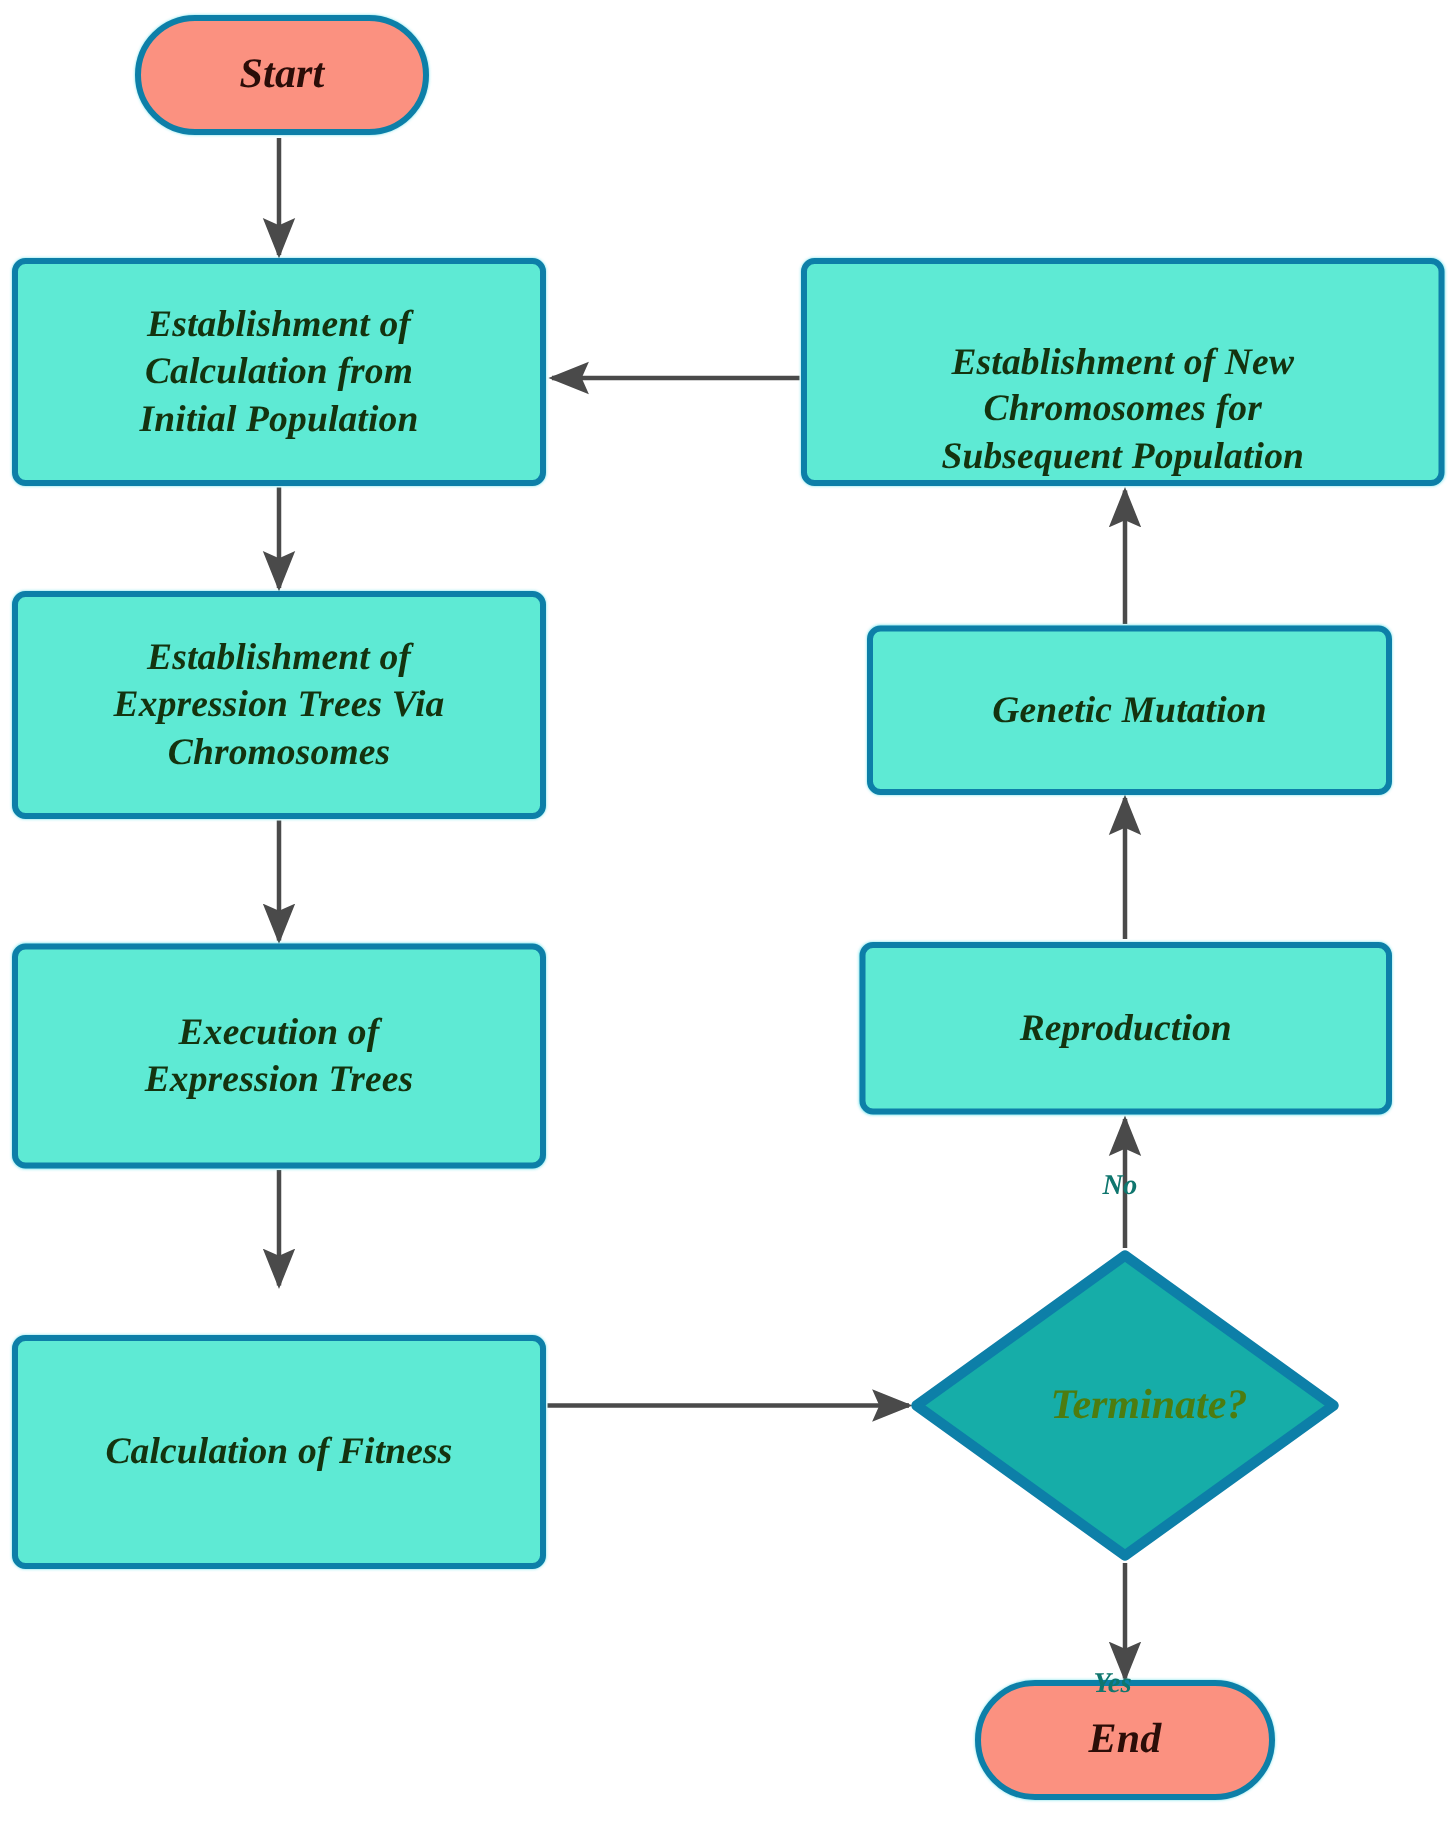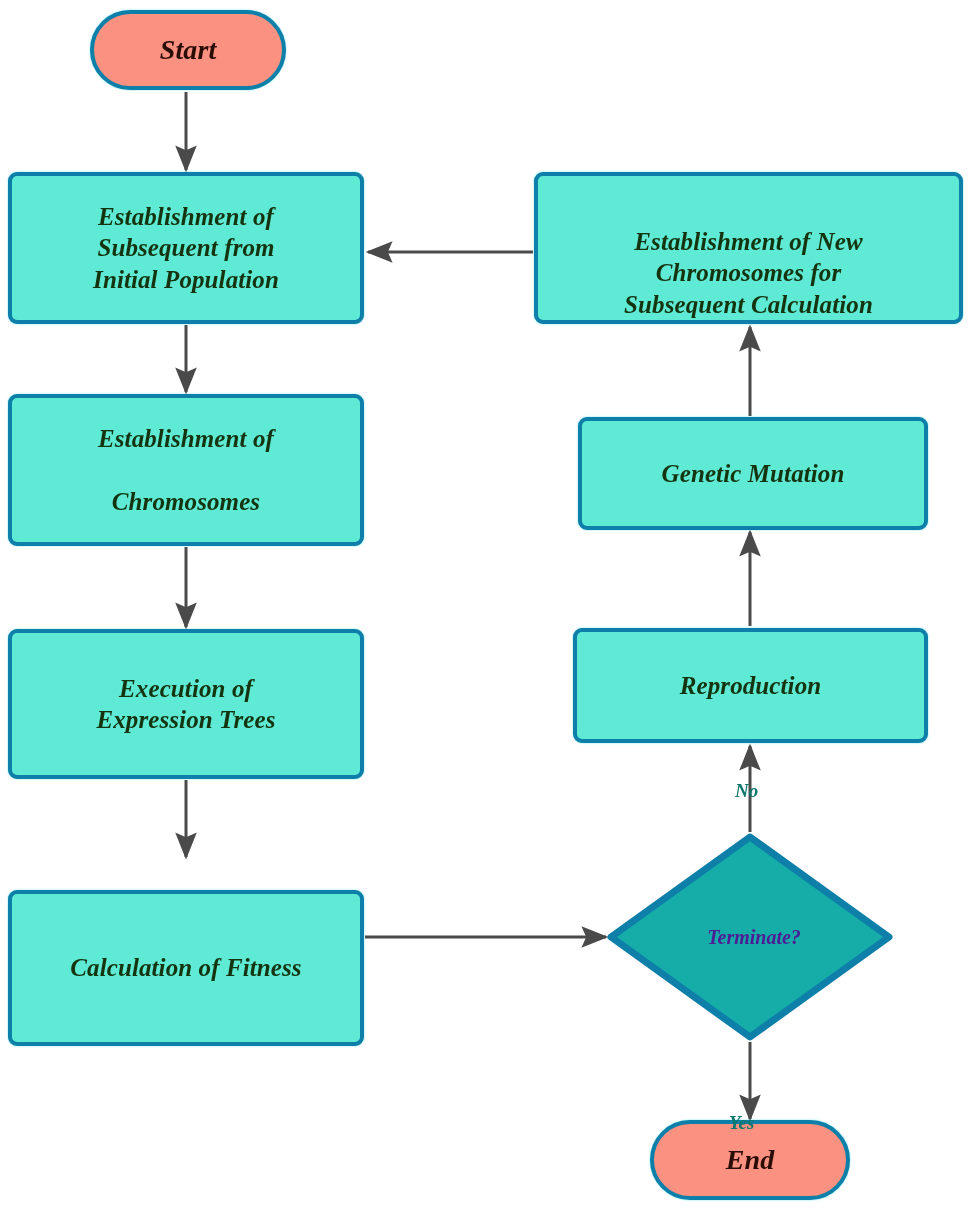--- a/index.html
+++ b/index.html
@@ -56,28 +56,28 @@
   }
   .node .label { display: block; padding: 0 10px; }
 
   .decision {
     position: absolute;
     z-index: 2;
   }
   .decision .diamond-svg { display: block; }
   .decision .dlabel {
     position: absolute;
-    left: 4px; top: 0;
+    left: 16px; top: 0;
     width: 100%; height: 100%;
     display: flex;
     align-items: center;
     justify-content: center;
-    font-size: 20px;
+    font-size: 28px;
     font-weight: bold;
-    color: #4c1d95;
+    color: #4d7c0f;
   }
 
   .edge-label {
     position: absolute;
     font-size: 19px;
     font-weight: bold;
     color: #0f766e;
     z-index: 3;
     white-space: nowrap;
     font-family: "Liberation Serif", "DejaVu Serif", serif;
@@ -116,37 +116,37 @@
     <line x1="750" y1="1042" x2="750" y2="1119" stroke="#4A4A4A" stroke-width="3" marker-end="url(#arrowhead)"></line>
   </svg>
 
   <div class="node terminator" style="left:90px; top:10px; width:196px; height:80px;">
     <span class="label">Start</span>
   </div>
 
   <div class="node process" style="left:8px; top:172px; width:356px; height:152px;">
     <span class="label">
       <span>Establishment of</span><br>
-      <span>Subsequent from</span><br>
+      <span>Calculation from</span><br>
       <span>Initial Population</span>
     </span>
   </div>
 
   <div class="node process" style="left:534px; top:172px; width:429px; height:152px;align-items:flex-end;">
     <span class="label">
       <span>Establishment of New</span><br>
       <span>Chromosomes for</span><br>
-      <span>Subsequent Calculation</span>
+      <span>Subsequent Population</span>
     </span>
   </div>
 
   <div class="node process" style="left:8px; top:394px; width:356px; height:152px;">
     <span class="label">
       <span>Establishment of</span><br>
-      <br>
+      <span>Expression Trees Via</span><br>
       <span>Chromosomes</span>
     </span>
   </div>
 
   <div class="node process" style="left:578px; top:417px; width:350px; height:113px;">
     <span class="label">Genetic Mutation</span>
   </div>
 
   <div class="node process" style="left:573px; top:628px; width:355px; height:115px;">
     <span class="label">Reproduction</span>

